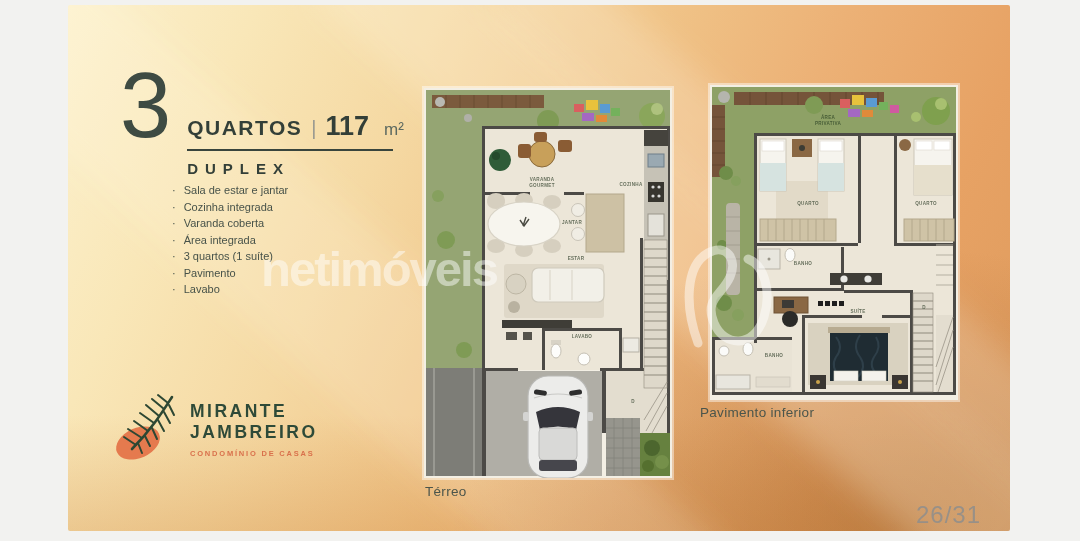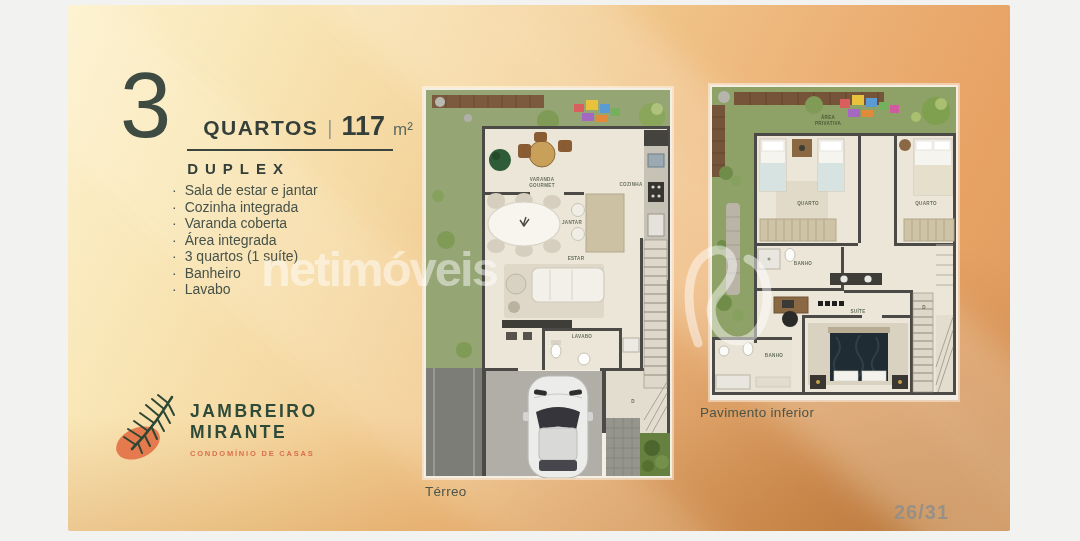--- a/index.html
+++ b/index.html
@@ -15,30 +15,30 @@
         filter:blur(16px);transform:rotate(-48deg);}
   .beam.b1{left:560px;top:-200px;}
   .beam.b2{left:740px;top:-180px;width:90px;background:rgba(255,250,235,.22);}
   .beam.b3{left:200px;top:-150px;width:150px;background:rgba(255,250,235,.18);}
 
   
   .hero{position:absolute;left:52px;top:58px;display:flex;}
   .hero-number{font-size:92px;line-height:.92;font-weight:200;color:#3e4b43;}
   .hero-right{margin-left:16px;padding-top:12px;}
   .hero-row{display:flex;align-items:baseline;color:#333f38;}
-  .rooms{font-size:21px;font-weight:700;letter-spacing:1.5px;margin-left:16px;}
+  .rooms{font-size:21px;font-weight:700;letter-spacing:1.5px;}
   .sep{font-size:20px;font-weight:300;color:#9a9a90;margin:0 9px;}
   .area-v{font-size:27px;font-weight:700;margin-top:36px;}
-  .area-u{font-size:17px;font-weight:400;color:#5d6a61;margin-left:8px;}
+  .area-u{font-size:17px;font-weight:400;color:#5d6a61;margin-left:15px;}
   .hero-line{width:206px;border-bottom:2px solid #39453d;margin-top:7px;}
   .type{margin-top:9px;font-size:15px;font-weight:700;letter-spacing:7px;color:#333f38;}
 
   
   .features{position:absolute;left:104px;top:177px;list-style:none;margin:0;padding:0;}
-  .features li{font-size:14px;line-height:16.5px;color:#475249;white-space:nowrap;}
+  .features li{font-size:11px;line-height:16.5px;color:#475249;white-space:nowrap;}
   .features .bl{margin-right:8px;}
 
   
   .brand{position:absolute;left:40px;top:382px;display:flex;}
   .brand-text{margin-left:6px;padding-top:14px;}
   .brand-l{font-size:17.5px;font-weight:700;letter-spacing:2.5px;color:#2e4a38;line-height:1.22;}
   .brand-tag{margin-top:5px;font-size:7.5px;font-weight:700;letter-spacing:1.8px;color:#d9714c;}
 
   
   .plan{position:absolute;box-shadow:0 0 0 2px rgba(255,255,255,.45);}
@@ -48,22 +48,22 @@
   .cap1{left:357px;top:479px;text-align:center;}
   .cap2{left:632px;top:400px;}
   .plabel{font-size:4.6px;fill:#4e5a46;letter-spacing:.3px;text-anchor:middle;font-weight:700;opacity:.85;}
   .glabel{font-size:4.6px;fill:#3f5531;letter-spacing:.3px;text-anchor:middle;font-weight:700;opacity:.9;}
 
   
   .wm-text{position:absolute;left:193px;top:236px;font-size:49px;font-weight:700;
            letter-spacing:-2px;color:rgba(255,255,255,.48);}
   .wm-mark{position:absolute;left:612px;top:220px;}
 
-  .counter{position:absolute;left:826px;top:496px;font-size:20px;color:#8f8e8c;
-           opacity:.85;letter-spacing:1px;font-weight:bold;}
+  .counter{position:absolute;left:848px;top:496px;font-size:24px;color:#8f8e8c;
+           opacity:.85;letter-spacing:1px;}
 </style>
 </head>
 <body>
 
 <div class="stage">
   <div class="card">
     <div class="beam b3"></div>
     <div class="beam b1"></div>
     <div class="beam b2"></div>
 
@@ -80,21 +80,21 @@
         <div class="type">DUPLEX</div>
       </div>
     </div>
 
     <ul class="features">
       <li><span class="bl">·</span><span>Sala de estar e jantar</span></li>
       <li><span class="bl">·</span><span>Cozinha integrada</span></li>
       <li><span class="bl">·</span><span>Varanda coberta</span></li>
       <li><span class="bl">·</span><span>Área integrada</span></li>
       <li><span class="bl">·</span><span>3 quartos (1 suíte)</span></li>
-      <li><span class="bl">·</span><span>Banheiro</span></li>
+      <li><span class="bl">·</span><span>Pavimento</span></li>
       <li><span class="bl">·</span><span>Lavabo</span></li>
     </ul>
 
     <div class="brand">
       <svg width="76" height="84" viewBox="0 0 76 84">
         <ellipse cx="30" cy="56" rx="23" ry="15" fill="#e57a4e" transform="rotate(-24 30 56)"></ellipse>
         <path d="M64,10 C55,24 44,42 24,62" stroke="#2d4733" stroke-width="2.6" fill="none" stroke-linecap="round"></path>
         <g stroke="#2d4733" stroke-width="2" stroke-linecap="round">
           <path d="M60,16 L50,8"></path>
             <path d="M56,22 L44,12"></path>
@@ -105,22 +105,22 @@
           <path d="M28,58 L16,50"></path>
           <path d="M61,18 L66,28"></path>
             <path d="M56,25 L62,36"></path>
             <path d="M50,33 L56,44"></path>
           <path d="M44,41 L49,52"></path>
             <path d="M37,49 L42,59"></path>
             <path d="M30,56 L34,66"></path>
         </g>
       </svg>
       <div class="brand-text">
+        <div class="brand-l">MIRANTE</div>
         <div class="brand-l">JAMBREIRO</div>
-        <div class="brand-l">MIRANTE</div>
         <div class="brand-tag">CONDOMÍNIO DE CASAS</div>
       </div>
     </div>
 
     <svg class="plan plan1" viewBox="0 0 248 390">
       <rect x="0" y="0" width="248" height="390" fill="#f3efe4"></rect>
 
       <rect x="2" y="2" width="244" height="72" fill="#95a573"></rect>
       <rect x="2" y="2" width="56" height="278" fill="#95a573"></rect>
 

